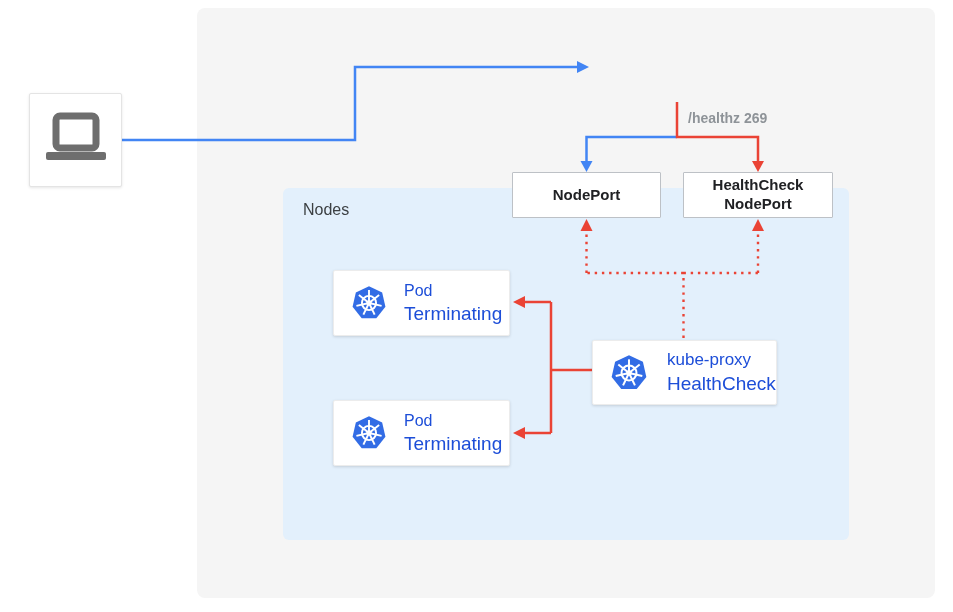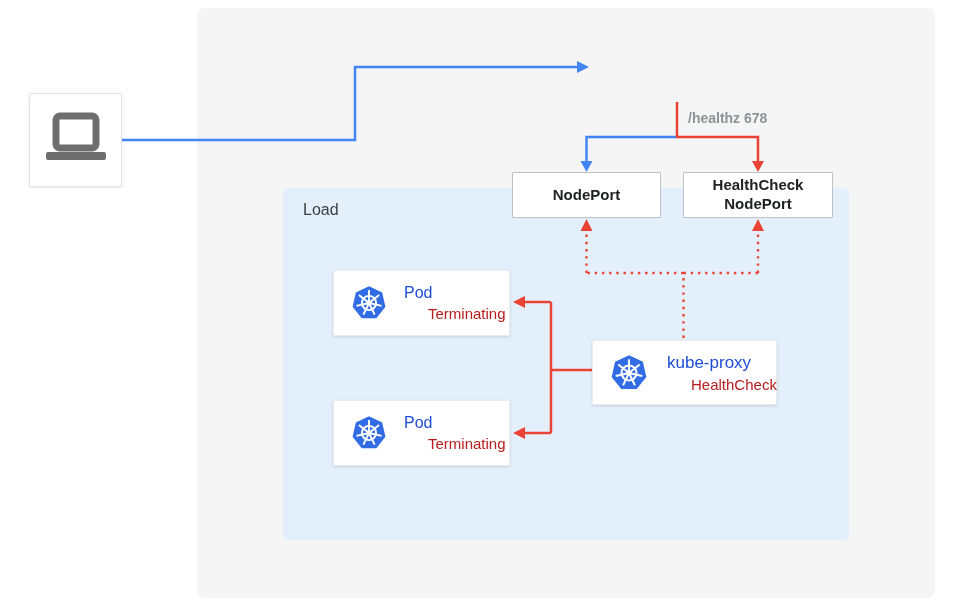--- a/index.html
+++ b/index.html
@@ -40,36 +40,36 @@
   }
   .nodeport-box{left:512px;top:172px;width:149px;height:46px;}
   .healthcheck-box{left:683px;top:172px;width:150px;height:46px;padding:0 18px;}
   .pod-box{width:177px;height:66px;padding-left:17px;gap:17px;}
   .pod1{left:333px;top:270px;}
   .pod2{left:333px;top:400px;}
   .kube-proxy-box{left:592px;top:340px;width:185px;height:65px;padding-left:17px;gap:19px;}
   .stack{display:flex;flex-direction:column;gap:3px;}
   .title-txt{font-size:16px;color:#1d4ed8;}
   .kp-title{font-size:17px;}
-  .sub-txt{font-size:15px;color:#b91c1c;margin-left:24px;}
+  .sub-txt{font-size:19px;color:#1d4ed8;}
   .healthz-label{
     position:absolute;left:688px;top:110px;z-index:4;
     font-size:14px;font-weight:bold;color:#8e9398;
   }
   .icon{flex:0 0 auto;display:block;}
 </style>
 </head>
 <body>
 
 <div class="canvas">
 
   <div class="panel"></div>
 
   <div class="nodes-container"></div>
-  <div class="nodes-label">Load</div>
+  <div class="nodes-label">Nodes</div>
 
   <svg class="wires" viewBox="0 0 953 612">
 
     <polyline points="122,140 355,140 355,67 577,67" fill="none" stroke="#4285f4" stroke-width="2.5"></polyline>
     <polygon points="589,67 577,61 577,73" fill="#4285f4"></polygon>
 
     <polyline points="677,137 586.5,137 586.5,162" fill="none" stroke="#4285f4" stroke-width="2.5"></polyline>
     <polygon points="586.5,172 580.5,161 592.5,161" fill="#4285f4"></polygon>
 
     <polyline points="677,102 677,137 758,137 758,162" fill="none" stroke="#ea4335" stroke-width="2.5"></polyline>
@@ -85,21 +85,21 @@
   </svg>
 
   <div class="box laptop-box">
     <svg class="icon" width="66" height="60" viewBox="0 0 66 60">
       <rect x="13" y="6" width="40" height="32" rx="4" fill="none" stroke="#6e6e6e" stroke-width="7"></rect>
       <rect x="3" y="42" width="60" height="8" rx="2" fill="#6e6e6e"></rect>
     </svg>
   </div>
 
 
-  <div class="healthz-label">/healthz 678</div>
+  <div class="healthz-label">/healthz 269</div>
 
   <div class="box port-box nodeport-box">
     <span>NodePort</span>
   </div>
 
   <div class="box port-box healthcheck-box">
     <span>HealthCheck NodePort</span>
   </div>
 
   <div class="box card pod-box pod1">

